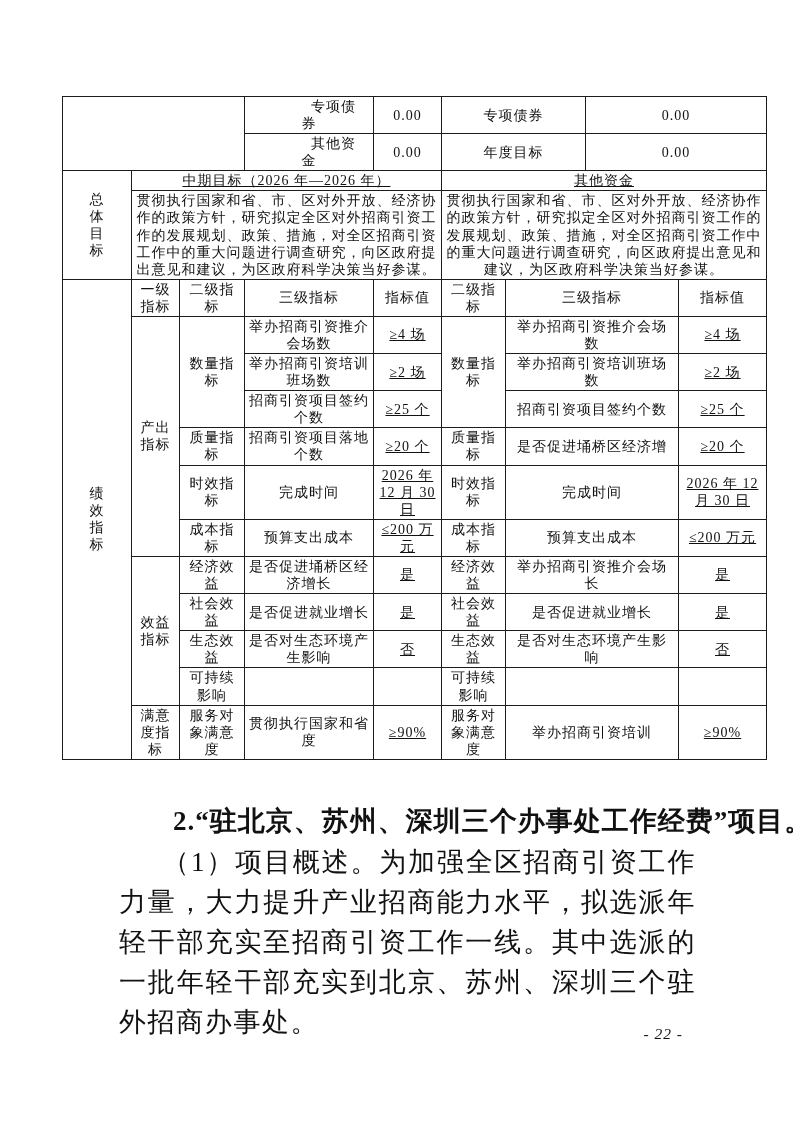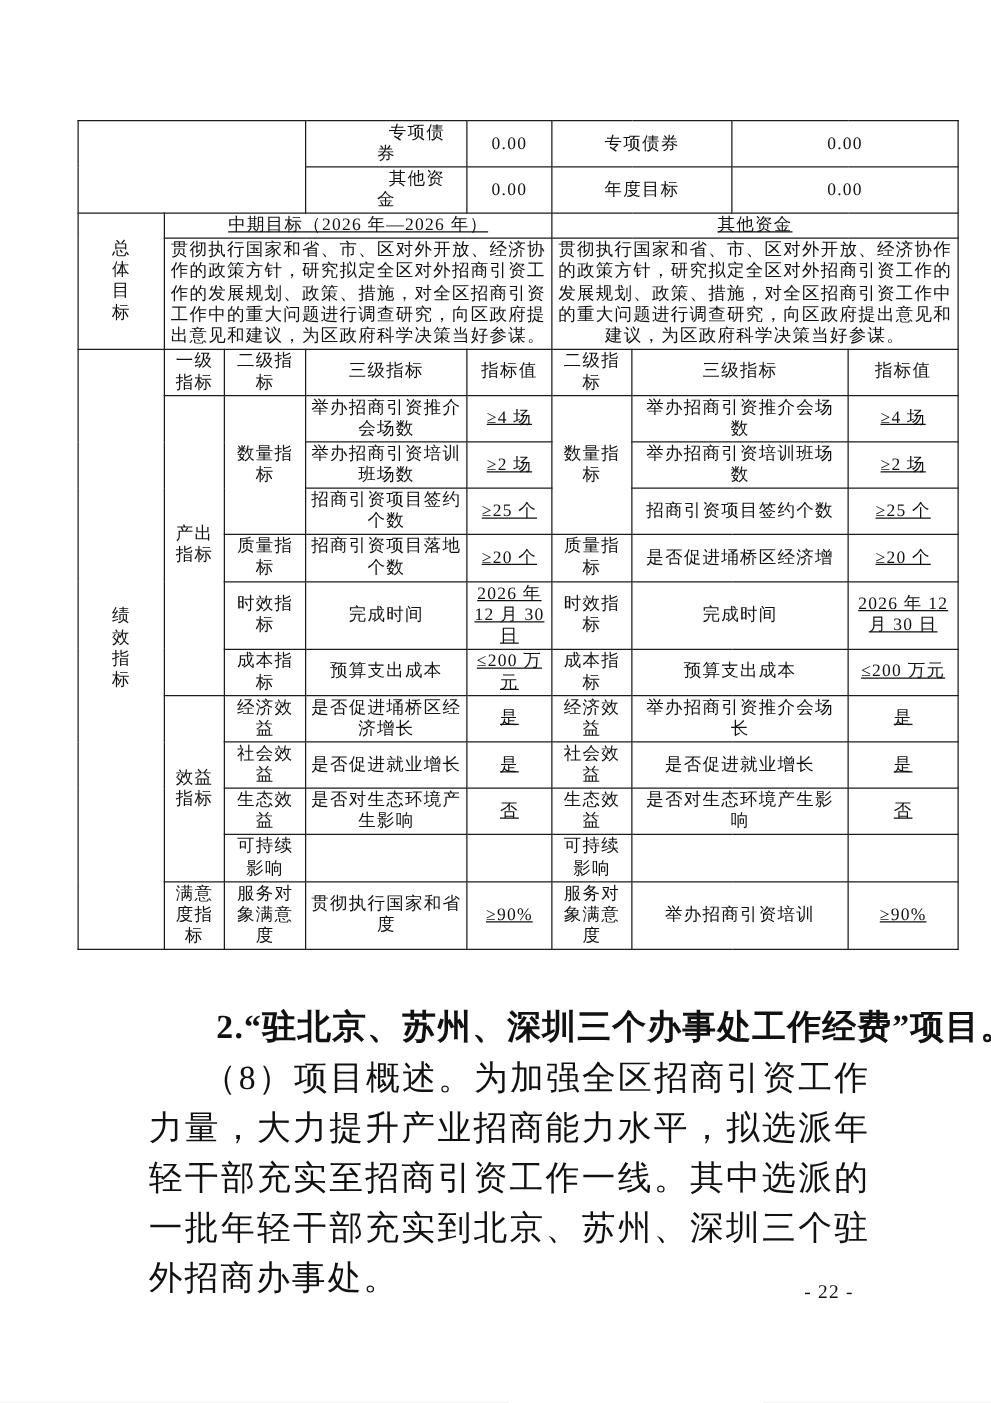--- a/index.html
+++ b/index.html
@@ -79,20 +79,21 @@
   .body-para {
     text-indent: 1.6em;
     letter-spacing: 1.6px;
   }
   .page-num {
     position: absolute;
     right: 110px;
     top: 1025px;
     font-size: 15.5px;
     letter-spacing: 1px;
+    font-style: italic;
   }
 </style>
 </head>
 <body>
 
 <div class="page">
 
   <table class="doc-table">
     <colgroup>
       <col style="width:69px">
@@ -279,18 +280,18 @@
 象满意
 度</td>
       <td colspan="2">举办招商引资培训</td>
       <td class="val-cell">≥90%</td>
     </tr>
   </tbody>
     </table>
 
   <div class="body-block">
     <p class="body-heading">2.“驻北京、苏州、深圳三个办事处工作经费”项目。</p>
-    <p class="body-para">（8）项目概述。为加强全区招商引资工作力量，大力提升产业招商能力水平，拟选派年轻干部充实至招商引资工作一线。其中选派的一批年轻干部充实到北京、苏州、深圳三个驻外招商办事处。</p>
+    <p class="body-para">（1）项目概述。为加强全区招商引资工作力量，大力提升产业招商能力水平，拟选派年轻干部充实至招商引资工作一线。其中选派的一批年轻干部充实到北京、苏州、深圳三个驻外招商办事处。</p>
   </div>
 
   <div class="page-num">- 22 -</div>
 
 </div>
 
 </body></html>

